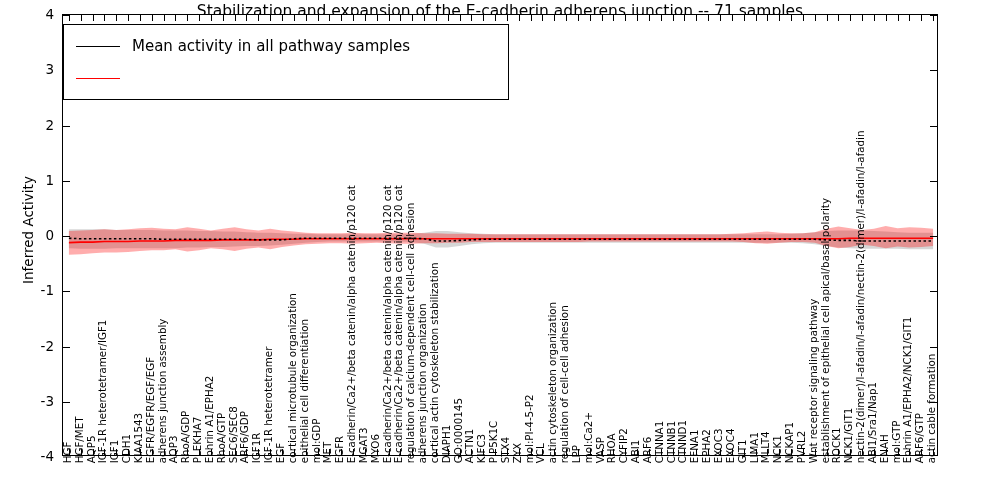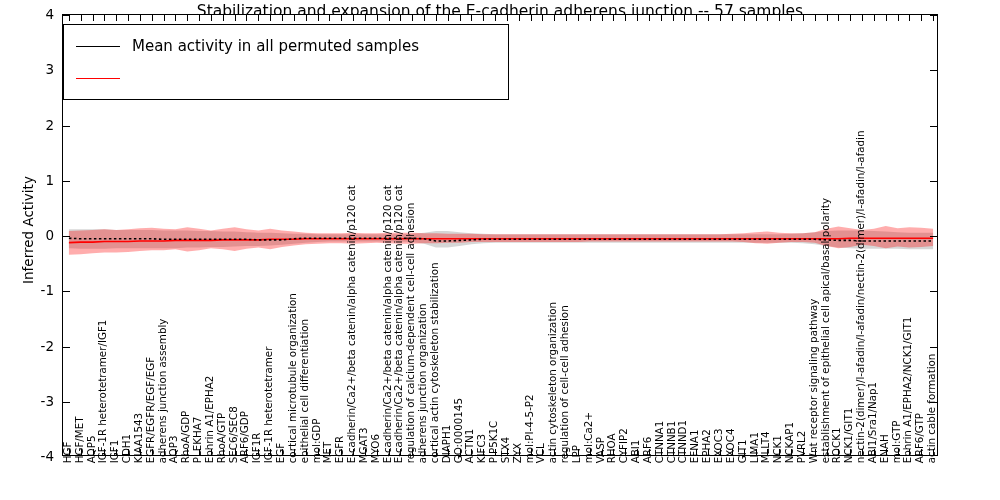--- a/index.html
+++ b/index.html
@@ -38,21 +38,21 @@
   .legline{width:44px;height:0;border-top:1.6px solid #000;margin-right:12px;}
   .legline.red{border-top-color:#ff0000;}
   .legtxt{font-size:15px;color:#000;white-space:nowrap;}
 
   svg.band{position:absolute;left:0;top:0;}
 </style>
 </head>
 <body>
 <div id="root">
 
-<div class="title">Stabilization and expansion of the E-cadherin adherens junction -- 57 samples</div>
+<div class="title">Stabilization and expansion of the E-cadherin adherens junction -- 71 samples</div>
 <div class="ylabel">Inferred Activity</div>
 
 <div id="plot">
   <svg class="band" id="bands" width="876" height="442">
         <polygon points="5.918918918918919,214.37 17.756756756756758,214.37 29.594594594594597,214.37 41.432432432432435,214.37 53.270270270270274,214.92249999999999 65.10810810810811,214.92249999999999 76.94594594594595,214.92249999999999 88.78378378378379,214.92249999999999 100.62162162162163,215.47500000000002 112.45945945945945,215.47500000000002 124.29729729729729,215.47500000000002 136.13513513513513,216.0275 147.97297297297297,216.0275 159.8108108108108,216.57999999999998 171.64864864864865,216.57999999999998 183.48648648648648,217.1325 195.32432432432432,217.68500000000003 207.16216216216216,217.68500000000003 219,218.2375 230.8378378378378,218.79 242.67567567567568,218.79 254.5135135135135,219.34249999999997 266.35135135135135,219.34249999999997 278.18918918918916,219.34249999999997 290.02702702702703,219.34249999999997 301.86486486486484,219.34249999999997 313.7027027027027,219.34249999999997 325.5405405405405,219.34249999999997 337.3783783783784,219.34249999999997 349.2162162162162,218.79 361.05405405405406,217.68500000000003 372.8918918918919,216.0275 384.72972972972974,216.0275 396.56756756756755,217.1325 408.4054054054054,218.2375 420.2432432432432,218.79 432.0810810810811,219.34249999999997 443.91891891891896,219.34249999999997 455.7567567567568,219.34249999999997 467.5945945945946,219.34249999999997 479.4324324324324,219.34249999999997 491.2702702702703,219.34249999999997 503.1081081081081,219.34249999999997 514.9459459459459,219.34249999999997 526.7837837837837,219.34249999999997 538.6216216216217,219.34249999999997 550.4594594594595,219.34249999999997 562.2972972972973,219.34249999999997 574.1351351351351,219.34249999999997 585.972972972973,219.34249999999997 597.8108108108108,219.34249999999997 609.6486486486486,219.34249999999997 621.4864864864865,219.34249999999997 633.3243243243244,219.34249999999997 645.1621621621622,219.34249999999997 657,219.34249999999997 668.8378378378378,219.34249999999997 680.6756756756756,219.34249999999997 692.5135135135135,219.34249999999997 704.3513513513514,219.34249999999997 716.1891891891892,219.34249999999997 728.027027027027,218.79 739.8648648648649,218.2375 751.7027027027027,217.1325 763.5405405405405,216.0275 775.3783783783783,215.47500000000002 787.2162162162163,215.47500000000002 799.0540540540541,215.47500000000002 810.8918918918919,216.0275 822.7297297297297,216.57999999999998 834.5675675675676,217.1325 846.4054054054054,217.68500000000003 858.2432432432432,217.68500000000003 870.081081081081,217.68500000000003 870.081081081081,234.26000000000002 858.2432432432432,234.26000000000002 846.4054054054054,234.26000000000002 834.5675675675676,233.7075 822.7297297297297,233.7075 810.8918918918919,233.7075 799.0540540540541,233.7075 787.2162162162163,233.155 775.3783783783783,232.6025 763.5405405405405,230.94500000000002 751.7027027027027,229.2875 739.8648648648649,228.1825 728.027027027027,227.63 716.1891891891892,227.63 704.3513513513514,227.63 692.5135135135135,227.63 680.6756756756756,227.63 668.8378378378378,227.63 657,227.63 645.1621621621622,227.63 633.3243243243244,227.63 621.4864864864865,227.63 609.6486486486486,227.63 597.8108108108108,227.63 585.972972972973,227.63 574.1351351351351,227.63 562.2972972972973,227.63 550.4594594594595,227.63 538.6216216216217,227.63 526.7837837837837,227.63 514.9459459459459,227.63 503.1081081081081,227.63 491.2702702702703,227.63 479.4324324324324,227.63 467.5945945945946,227.63 455.7567567567568,227.63 443.91891891891896,227.63 432.0810810810811,227.63 420.2432432432432,228.1825 408.4054054054054,229.2875 396.56756756756755,230.94500000000002 384.72972972972974,232.6025 372.8918918918919,232.6025 361.05405405405406,228.735 349.2162162162162,227.0775 337.3783783783784,226.525 325.5405405405405,226.525 313.7027027027027,226.525 301.86486486486484,226.525 290.02702702702703,226.525 278.18918918918916,226.525 266.35135135135135,226.525 254.5135135135135,227.0775 242.67567567567568,227.63 230.8378378378378,228.735 219,229.84 207.16216216216216,230.39249999999998 195.32432432432432,230.94500000000002 183.48648648648648,230.94500000000002 171.64864864864865,231.4975 159.8108108108108,232.05 147.97297297297297,232.05 136.13513513513513,232.6025 124.29729729729729,232.6025 112.45945945945945,233.155 100.62162162162163,233.155 88.78378378378379,233.155 76.94594594594595,233.155 65.10810810810811,233.155 53.270270270270274,233.155 41.432432432432435,233.7075 29.594594594594597,233.7075 17.756756756756758,233.7075 5.918918918918919,233.155" fill="#000000" fill-opacity="0.16"></polygon>
         <polygon points="5.918918918918919,216.0275 17.756756756756758,215.47500000000002 29.594594594594597,214.92249999999999 41.432432432432435,214.37 53.270270270270274,214.92249999999999 65.10810810810811,214.37 76.94594594594595,213.26500000000001 88.78378378378379,212.71249999999998 100.62162162162163,213.8175 112.45945945945945,214.37 124.29729729729729,212.16 136.13513513513513,213.8175 147.97297297297297,215.47500000000002 159.8108108108108,213.8175 171.64864864864865,212.16 183.48648648648648,214.37 195.32432432432432,215.47500000000002 207.16216216216216,213.8175 219,215.47500000000002 230.8378378378378,216.57999999999998 242.67567567567568,217.68500000000003 254.5135135135135,218.2375 266.35135135135135,218.2375 278.18918918918916,218.2375 290.02702702702703,217.68500000000003 301.86486486486484,218.2375 313.7027027027027,218.2375 325.5405405405405,217.68500000000003 337.3783783783784,217.68500000000003 349.2162162162162,217.68500000000003 361.05405405405406,218.2375 372.8918918918919,218.2375 384.72972972972974,218.79 396.56756756756755,218.79 408.4054054054054,218.79 420.2432432432432,219.34249999999997 432.0810810810811,219.34249999999997 443.91891891891896,219.34249999999997 455.7567567567568,219.34249999999997 467.5945945945946,219.34249999999997 479.4324324324324,219.34249999999997 491.2702702702703,219.34249999999997 503.1081081081081,219.34249999999997 514.9459459459459,219.34249999999997 526.7837837837837,219.34249999999997 538.6216216216217,219.34249999999997 550.4594594594595,219.34249999999997 562.2972972972973,219.34249999999997 574.1351351351351,219.34249999999997 585.972972972973,219.34249999999997 597.8108108108108,219.34249999999997 609.6486486486486,219.34249999999997 621.4864864864865,219.34249999999997 633.3243243243244,219.34249999999997 645.1621621621622,219.34249999999997 657,219.34249999999997 668.8378378378378,218.79 680.6756756756756,218.2375 692.5135135135135,217.1325 704.3513513513514,216.57999999999998 716.1891891891892,217.68500000000003 728.027027027027,218.2375 739.8648648648649,218.2375 751.7027027027027,217.1325 763.5405405405405,213.8175 775.3783783783783,211.60750000000002 787.2162162162163,213.26500000000001 799.0540540540541,214.92249999999999 810.8918918918919,213.8175 822.7297297297297,211.055 834.5675675675676,213.26500000000001 846.4054054054054,212.16 858.2432432432432,212.71249999999998 870.081081081081,213.8175 870.081081081081,230.94500000000002 858.2432432432432,232.05 846.4054054054054,232.6025 834.5675675675676,231.4975 822.7297297297297,233.155 810.8918918918919,230.94500000000002 799.0540540540541,229.84 787.2162162162163,232.05 775.3783783783783,233.155 763.5405405405405,230.94500000000002 751.7027027027027,227.63 739.8648648648649,227.0775 728.027027027027,227.0775 716.1891891891892,227.63 704.3513513513514,228.735 692.5135135135135,228.1825 680.6756756756756,227.0775 668.8378378378378,226.525 657,226.525 645.1621621621622,226.525 633.3243243243244,226.525 621.4864864864865,226.525 609.6486486486486,226.525 597.8108108108108,226.525 585.972972972973,226.525 574.1351351351351,226.525 562.2972972972973,226.525 550.4594594594595,226.525 538.6216216216217,226.525 526.7837837837837,226.525 514.9459459459459,227.0775 503.1081081081081,227.0775 491.2702702702703,227.0775 479.4324324324324,227.0775 467.5945945945946,227.0775 455.7567567567568,227.0775 443.91891891891896,227.0775 432.0810810810811,227.0775 420.2432432432432,227.0775 408.4054054054054,227.0775 396.56756756756755,227.63 384.72972972972974,227.63 372.8918918918919,228.1825 361.05405405405406,228.1825 349.2162162162162,228.735 337.3783783783784,228.735 325.5405405405405,228.1825 313.7027027027027,227.63 301.86486486486484,228.1825 290.02702702702703,228.735 278.18918918918916,228.1825 266.35135135135135,228.1825 254.5135135135135,228.735 242.67567567567568,229.2875 230.8378378378378,230.39249999999998 219,232.05 207.16216216216216,234.26000000000002 195.32432432432432,232.6025 183.48648648648648,233.7075 171.64864864864865,235.9175 159.8108108108108,234.26000000000002 147.97297297297297,233.155 136.13513513513513,235.36499999999998 124.29729729729729,236.47000000000003 112.45945945945945,234.26000000000002 100.62162162162163,235.36499999999998 88.78378378378379,235.36499999999998 76.94594594594595,235.9175 65.10810810810811,237.0225 53.270270270270274,237.575 41.432432432432435,237.575 29.594594594594597,238.1275 17.756756756756758,239.23250000000002 5.918918918918919,239.785" fill="#ff0000" fill-opacity="0.32"></polygon>
         <polyline points="5.918918918918919,227.63 17.756756756756758,227.0775 29.594594594594597,227.0775 41.432432432432435,226.525 53.270270270270274,226.525 65.10810810810811,226.525 76.94594594594595,225.9725 88.78378378378379,225.9725 100.62162162162163,225.9725 112.45945945945945,225.42000000000002 124.29729729729729,225.42000000000002 136.13513513513513,225.42000000000002 147.97297297297297,225.42000000000002 159.8108108108108,224.86749999999998 171.64864864864865,224.86749999999998 183.48648648648648,224.86749999999998 195.32432432432432,224.86749999999998 207.16216216216216,224.315 219,224.315 230.8378378378378,224.315 242.67567567567568,223.7625 254.5135135135135,223.7625 266.35135135135135,223.7625 278.18918918918916,223.7625 290.02702702702703,223.7625 301.86486486486484,223.7625 313.7027027027027,223.7625 325.5405405405405,223.7625 337.3783783783784,223.7625 349.2162162162162,223.7625 361.05405405405406,223.7625 372.8918918918919,223.7625 384.72972972972974,223.7625 396.56756756756755,223.7625 408.4054054054054,223.7625 420.2432432432432,223.7625 432.0810810810811,223.7625 443.91891891891896,223.7625 455.7567567567568,223.7625 467.5945945945946,223.7625 479.4324324324324,223.7625 491.2702702702703,223.7625 503.1081081081081,223.7625 514.9459459459459,223.7625 526.7837837837837,223.7625 538.6216216216217,223.7625 550.4594594594595,223.7625 562.2972972972973,223.7625 574.1351351351351,223.7625 585.972972972973,223.7625 597.8108108108108,223.7625 609.6486486486486,223.7625 621.4864864864865,223.7625 633.3243243243244,223.7625 645.1621621621622,223.7625 657,223.7625 668.8378378378378,223.7625 680.6756756756756,223.7625 692.5135135135135,223.7625 704.3513513513514,223.7625 716.1891891891892,223.7625 728.027027027027,223.7625 739.8648648648649,223.7625 751.7027027027027,223.7625 763.5405405405405,223.7625 775.3783783783783,223.7625 787.2162162162163,223.21 799.0540540540541,223.21 810.8918918918919,223.21 822.7297297297297,223.21 834.5675675675676,223.21 846.4054054054054,223.21 858.2432432432432,223.21 870.081081081081,223.21" fill="none" stroke="#ff0000" stroke-width="1.6"></polyline>
         <polyline points="5.918918918918919,223.21 17.756756756756758,223.7625 29.594594594594597,223.7625 41.432432432432435,223.7625 53.270270270270274,223.7625 65.10810810810811,223.7625 76.94594594594595,223.7625 88.78378378378379,223.7625 100.62162162162163,224.315 112.45945945945945,224.315 124.29729729729729,224.315 136.13513513513513,224.315 147.97297297297297,224.315 159.8108108108108,224.315 171.64864864864865,224.315 183.48648648648648,224.315 195.32432432432432,224.86749999999998 207.16216216216216,224.86749999999998 219,224.86749999999998 230.8378378378378,223.7625 242.67567567567568,223.21 254.5135135135135,223.21 266.35135135135135,223.21 278.18918918918916,223.21 290.02702702702703,223.21 301.86486486486484,223.21 313.7027027027027,223.21 325.5405405405405,223.21 337.3783783783784,223.21 349.2162162162162,223.21 361.05405405405406,223.7625 372.8918918918919,225.9725 384.72972972972974,225.9725 396.56756756756755,225.42000000000002 408.4054054054054,224.86749999999998 420.2432432432432,224.315 432.0810810810811,224.315 443.91891891891896,224.315 455.7567567567568,224.315 467.5945945945946,224.315 479.4324324324324,224.315 491.2702702702703,224.315 503.1081081081081,224.315 514.9459459459459,224.315 526.7837837837837,224.315 538.6216216216217,224.315 550.4594594594595,224.315 562.2972972972973,224.315 574.1351351351351,224.315 585.972972972973,224.315 597.8108108108108,224.315 609.6486486486486,224.315 621.4864864864865,224.315 633.3243243243244,224.315 645.1621621621622,224.315 657,224.315 668.8378378378378,224.315 680.6756756756756,224.315 692.5135135135135,224.315 704.3513513513514,224.315 716.1891891891892,224.315 728.027027027027,224.315 739.8648648648649,224.315 751.7027027027027,224.315 763.5405405405405,224.86749999999998 775.3783783783783,225.42000000000002 787.2162162162163,225.42000000000002 799.0540540540541,225.9725 810.8918918918919,225.9725 822.7297297297297,225.9725 834.5675675675676,225.9725 846.4054054054054,225.9725 858.2432432432432,225.9725 870.081081081081,225.9725" fill="none" stroke="#000000" stroke-width="1.6" stroke-dasharray="2.5,2.5"></polyline>
       </svg>
   <div id="yticks">
@@ -309,20 +309,20 @@
       <div class="catlab" style="left: 826.73px; top: 453px;">ENAH</div>
       <div class="catlab" style="left: 838.568px; top: 453px;">mol:GTP</div>
       <div class="catlab" style="left: 850.405px; top: 453px;">Ephrin A1/EPHA2/NCK1/GIT1</div>
       <div class="catlab" style="left: 862.243px; top: 453px;">ARF6/GTP</div>
       <div class="catlab" style="left: 874.081px; top: 453px;">actin cable formation</div>
     </div>
 
 <div class="legend">
   <div class="legrow" style="top:6px">
     <span class="legline"></span>
-    <span class="legtxt">Mean activity in all permuted samples</span>
+    <span class="legtxt">Mean activity in all pathway samples</span>
   </div>
   <div class="legrow" style="top:38px">
     <span class="legline red"></span>
   </div>
 </div>
 
 </div>
 
 </body></html>

